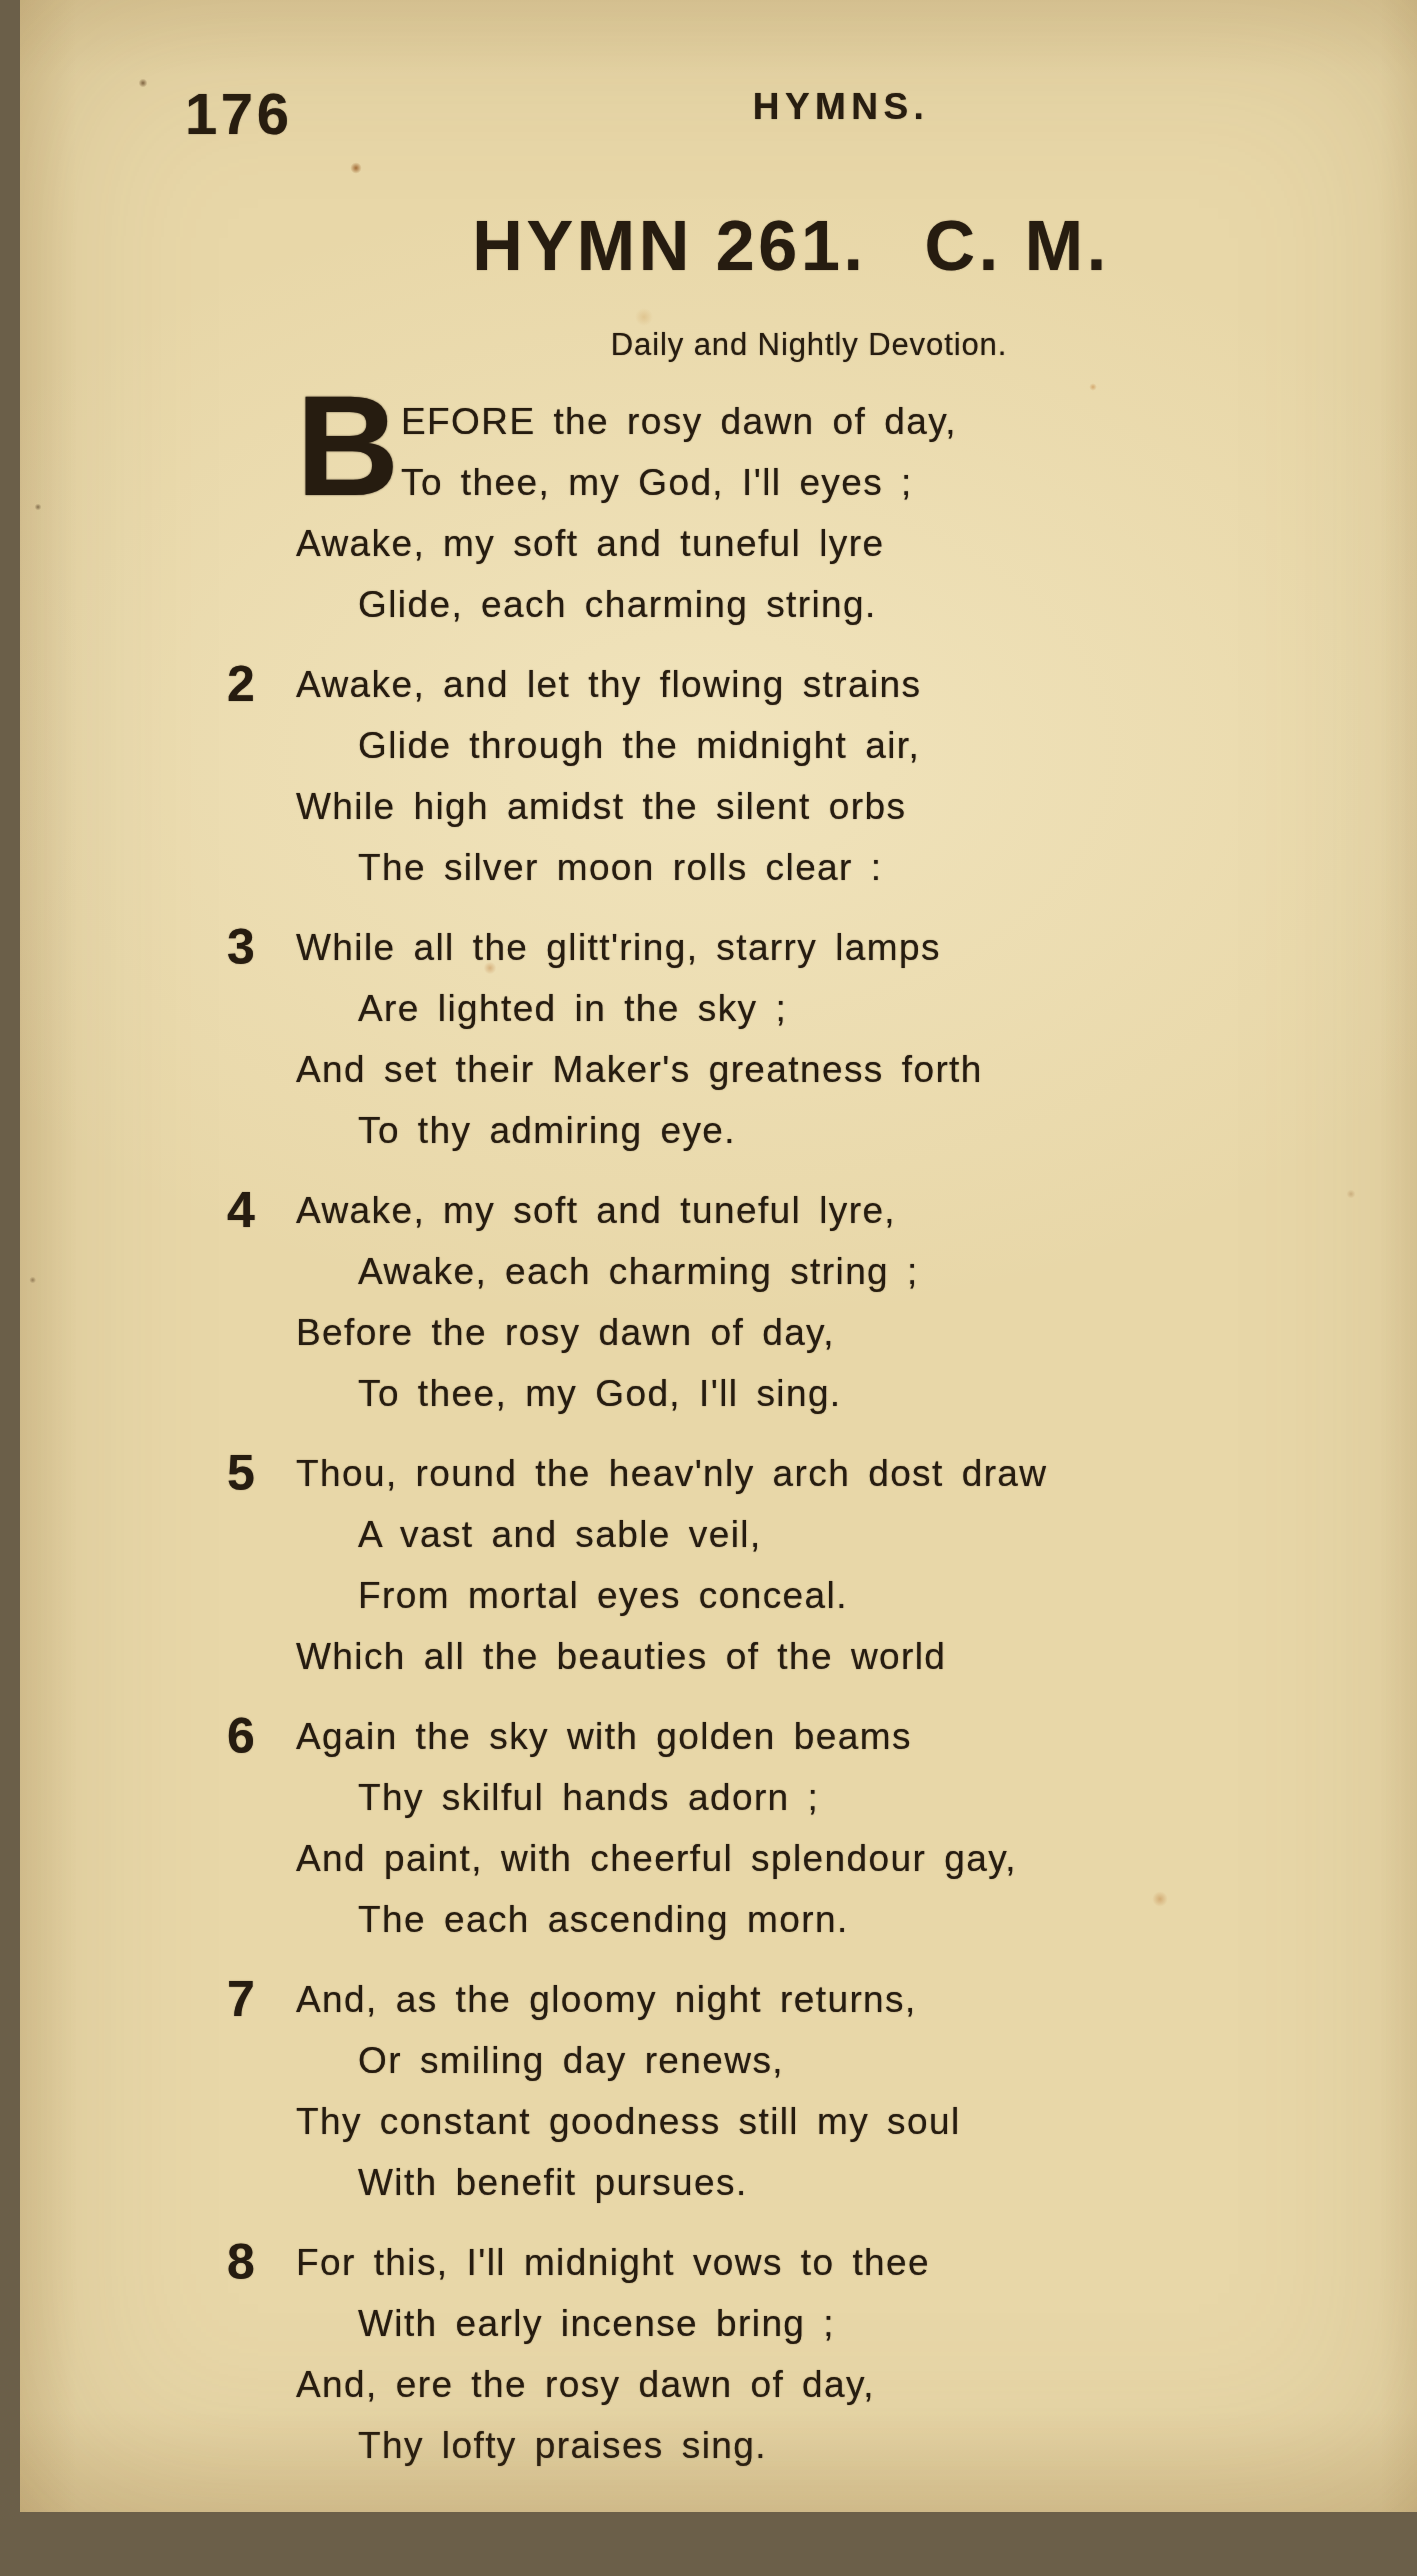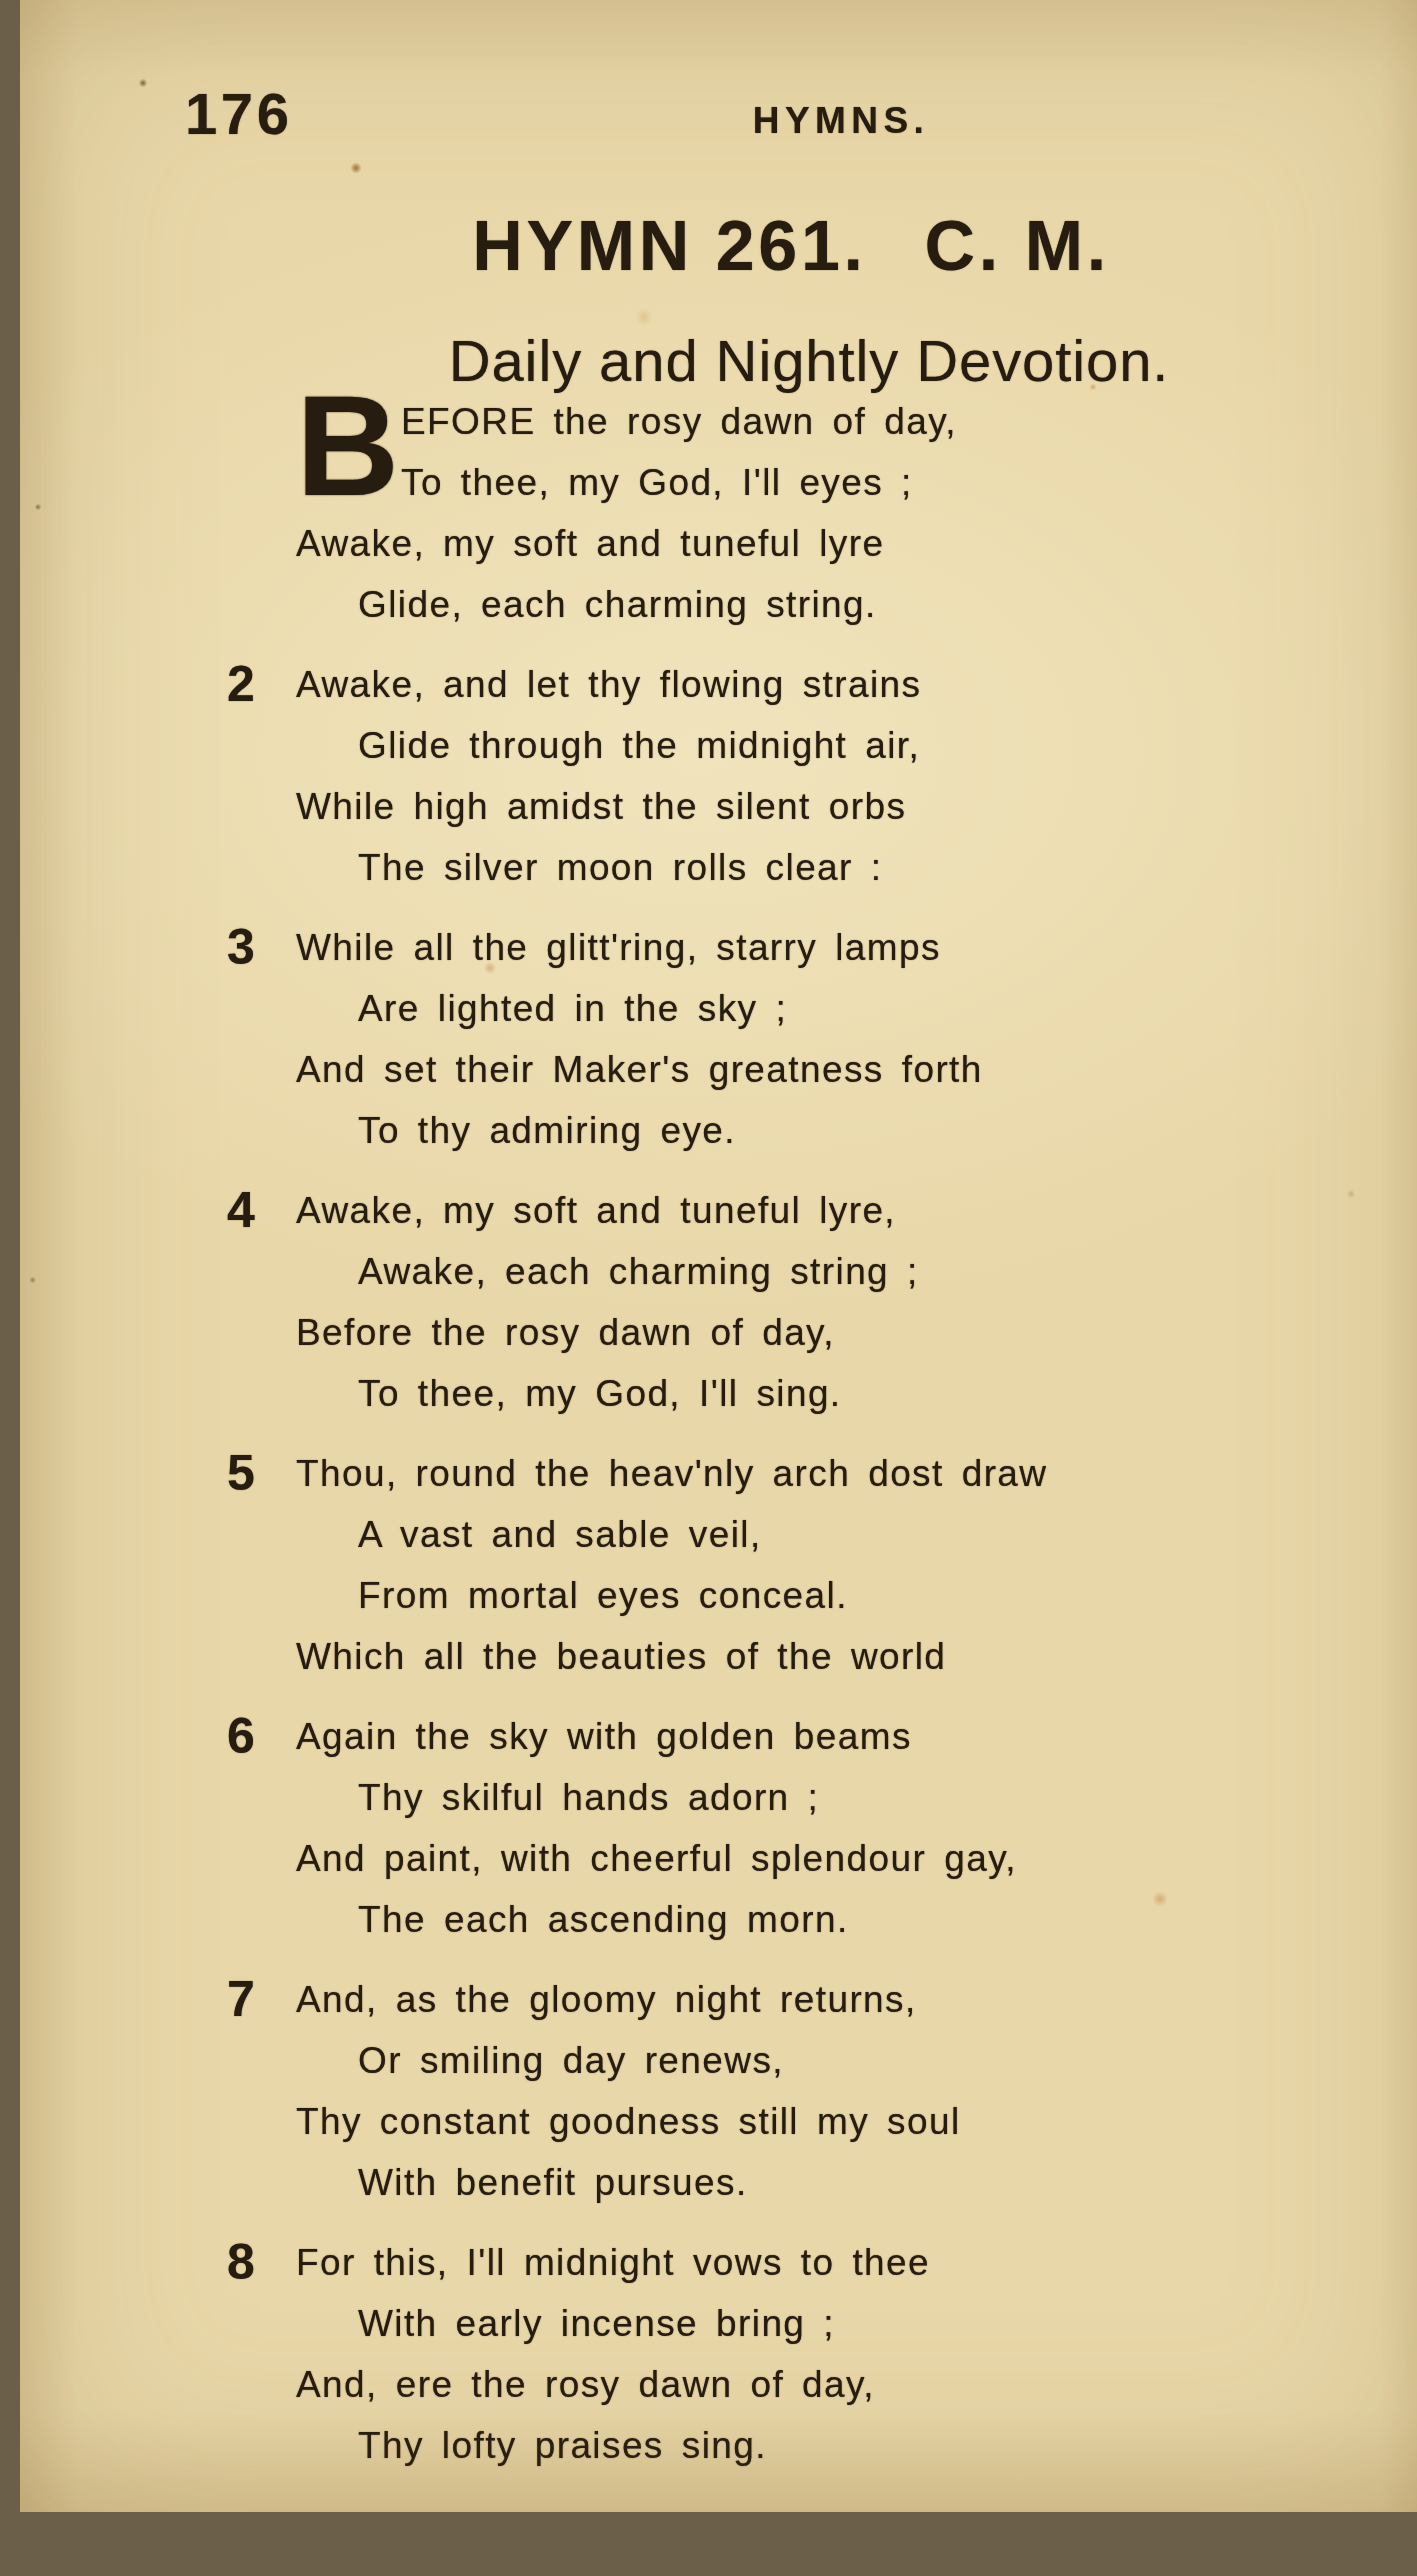--- a/index.html
+++ b/index.html
@@ -51,21 +51,21 @@
     position: absolute;
     left: 165px;
     top: 80px;
     font-size: 58px;
     font-weight: bold;
     letter-spacing: 3.6px;
   }
   .running-head {
     position: absolute;
     left: 821px;
-    top: 100px;
+    top: 86px;
     transform: translateX(-50%);
     font-size: 37px;
     font-weight: bold;
     letter-spacing: 5.4px;
   }
   .hymn-title {
     position: absolute;
     left: 771px;
     top: 206px;
     transform: translateX(-50%);
@@ -75,21 +75,21 @@
     white-space: nowrap;
   }
   .hymn-title .meter {
     margin-left: 58px;
   }
   .subtitle {
     position: absolute;
     left: 789px;
     top: 327px;
     transform: translateX(-50%);
-    font-size: 58px;
+    font-size: 31px;
     letter-spacing: 0.9px;
     white-space: nowrap;
   }
   .verses {
     position: absolute;
     top: 391px;
     left: 276px;
     right: 18px;
   }
   .verse {

